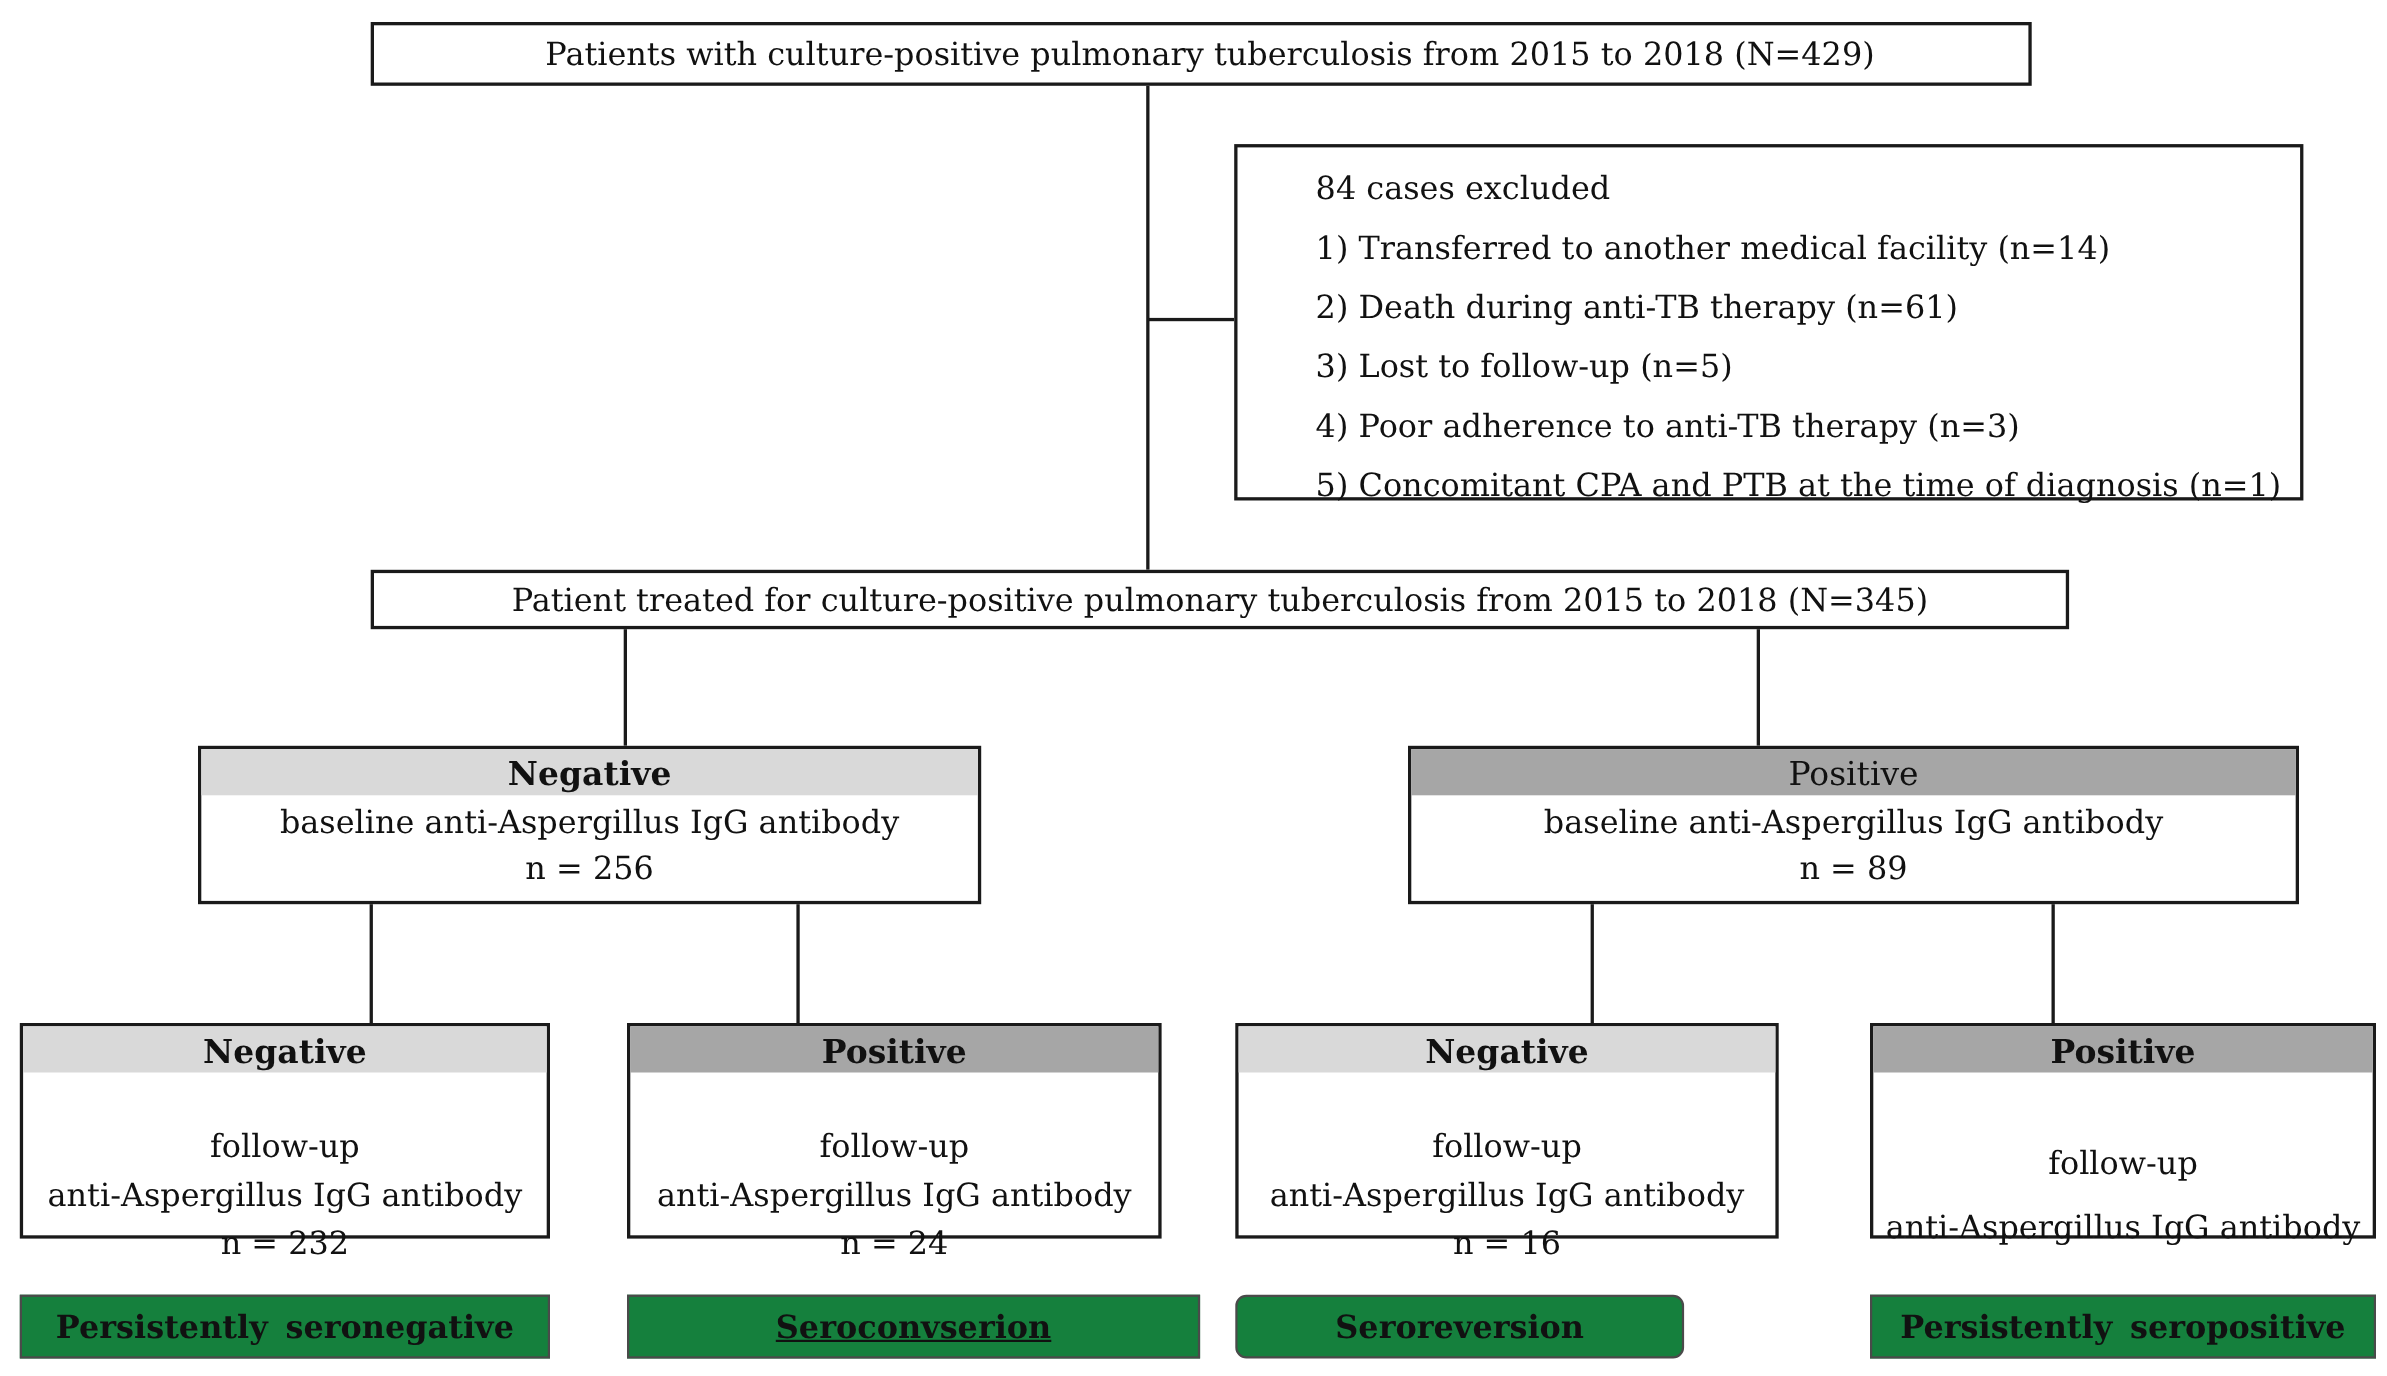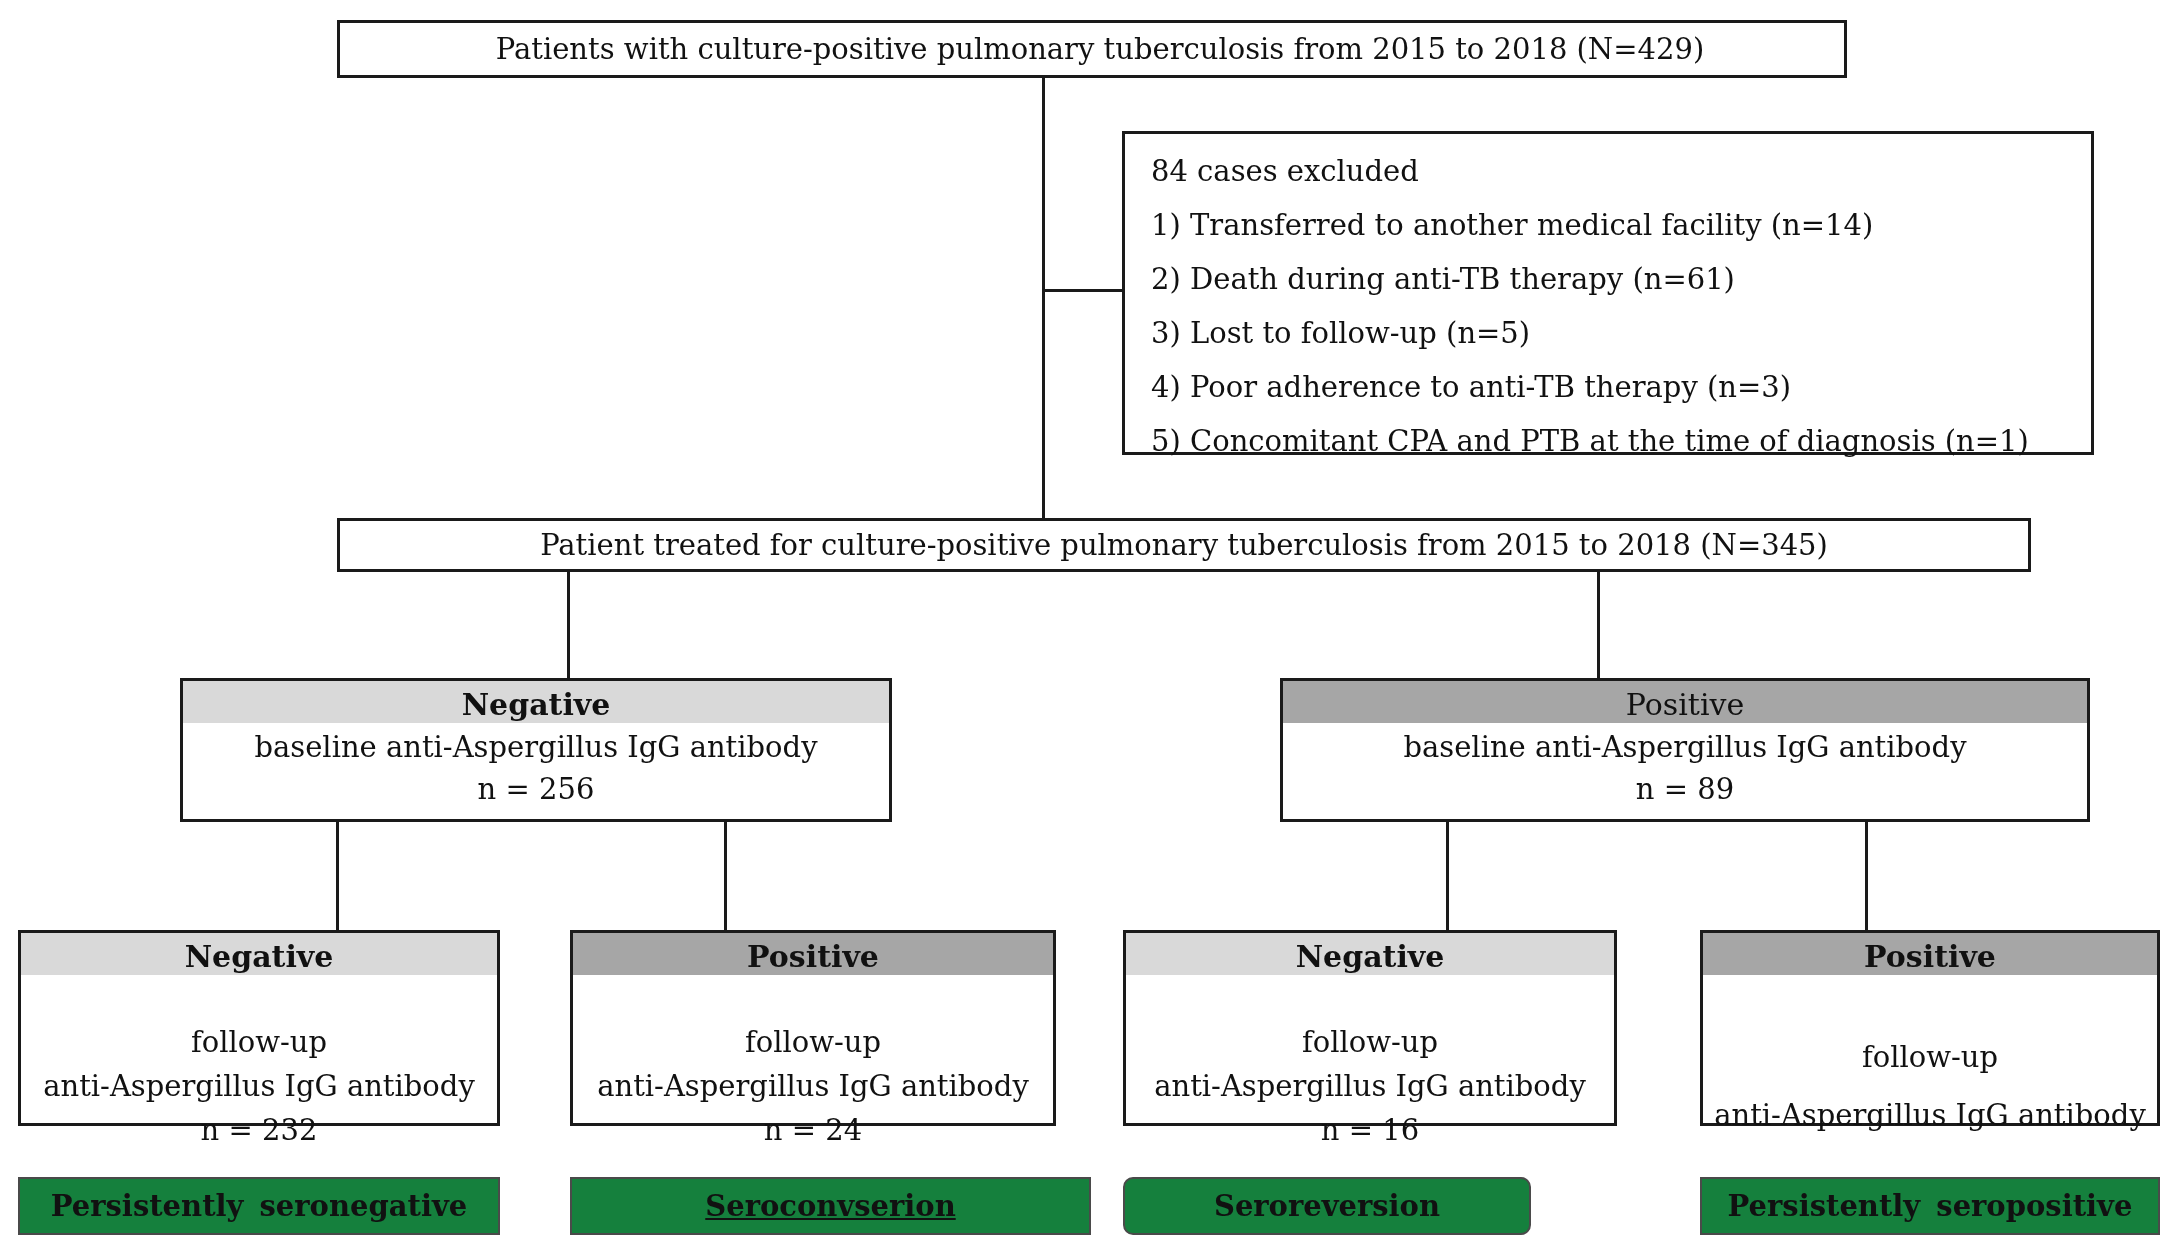--- a/index.html
+++ b/index.html
@@ -21,20 +21,21 @@
     text-align:center;
     font-size:29px;
   }
   .excl{
     padding:10px 10px 0 26px;
     font-size:29px;
   }
   .excl-line{
     height:54px;line-height:54px;
     white-space:nowrap;
+    margin-left:45px;
   }
   .vline,.hline{position:absolute;background:#1a1a1a;}
   .group-header{
     height:42px;line-height:48px;
     text-align:center;
     font-size:30px;
   }
   .bold{font-weight:bold;}
   .group-body{
     display:flex;flex-direction:column;justify-content:space-evenly;
@@ -68,21 +69,21 @@
 
   <div class="box excl" style="left:1122px;top:131px;width:972px;height:324px;">
     <div class="excl-line">84 cases excluded</div>
     <div class="excl-line">1) Transferred to another medical facility (n=14)</div>
     <div class="excl-line">2) Death during anti-TB therapy (n=61)</div>
     <div class="excl-line">3) Lost to follow-up (n=5)</div>
     <div class="excl-line">4) Poor adherence to anti-TB therapy (n=3)</div>
     <div class="excl-line">5) Concomitant CPA and PTB at the time of diagnosis (n=1)</div>
   </div>
 
-  <div class="box center-text" style="left:337px;top:518px;width:1694px;height:54px;">Patient treated for culture-positive pulmonary tuberculosis from 2015 to 2018 (N=345)</div>
+  <div class="box center-text" style="left:337px;top:518px;width:1544px;height:54px;">Patient treated for culture-positive pulmonary tuberculosis from 2015 to 2018 (N=345)</div>
 
   <div class="vline" style="left:567px;top:572px;width:3px;height:106px;"></div>
   <div class="vline" style="left:1597px;top:572px;width:3px;height:106px;"></div>
 
   <div class="box baseline" style="left:180px;top:678px;width:712px;height:144px;">
     <div class="group-header bold" style="background-color: rgb(217, 217, 217);">Negative</div>
     <div class="group-body">
       <div class="body-line">baseline anti-Aspergillus IgG antibody</div>
       <div class="body-line">n = 256</div>
     </div>

